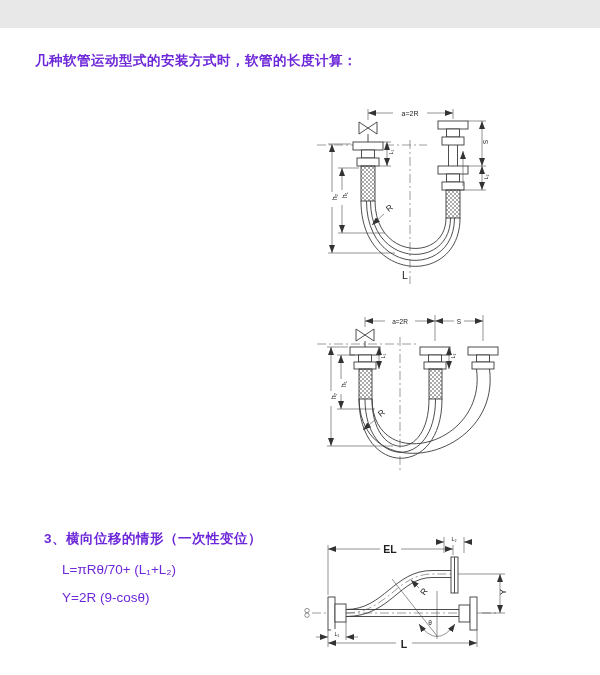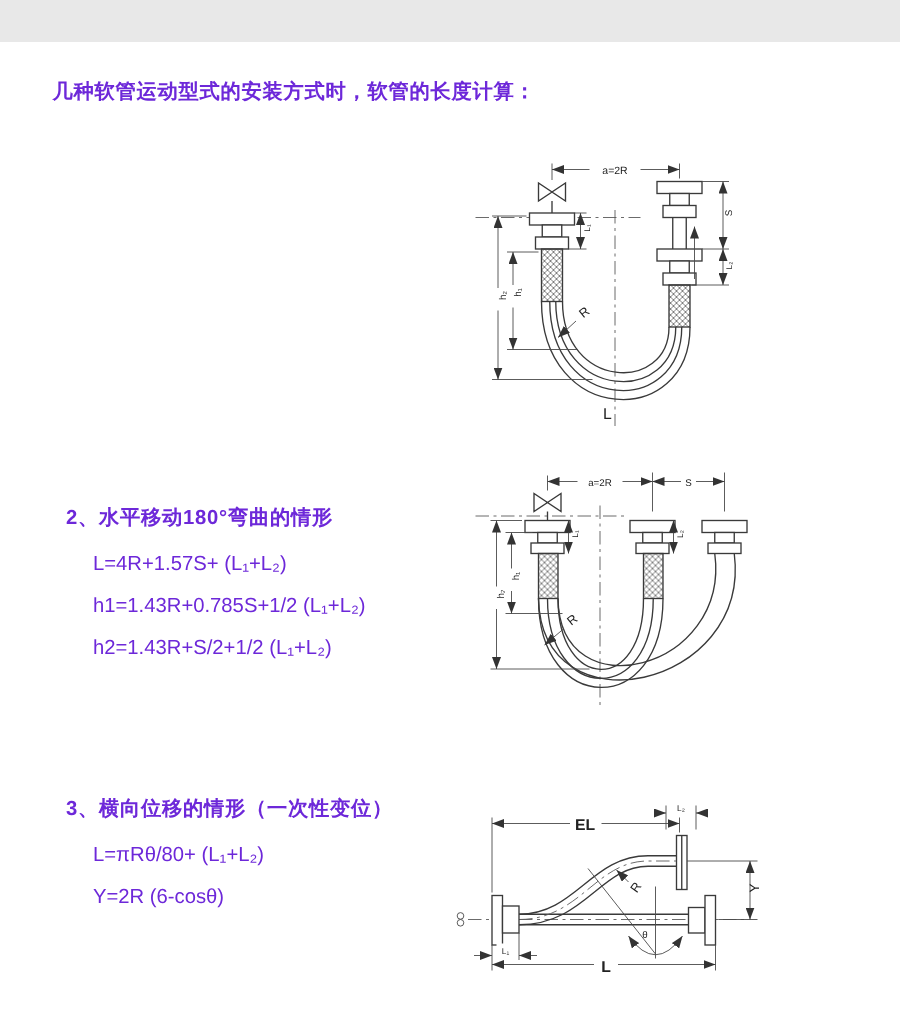--- a/index.html
+++ b/index.html
@@ -21,34 +21,26 @@
   .wbg{fill:#ffffff;stroke:none;}
 </style>
 </head>
 <body>
 
 <div class="page">
 
   <div class="title">几种软管运动型式的安装方式时，软管的长度计算：</div>
 
 
-  <div class="sec" style="top:308px">
-    <div class="sec-heading">2、水平移动180°弯曲的情形</div>
-    <div class="formulas">
-      <div class="formula">L=4R+1.57S+ (L₁+L₂)</div>
-      <div class="formula">h1=1.43R+0.785S+1/2 (L₁+L₂)</div>
-      <div class="formula">h2=1.43R+S/2+1/2 (L₁+L₂)</div>
-    </div>
-  </div>
 
   <div class="sec" style="top:502px">
     <div class="sec-heading">3、横向位移的情形（一次性变位）</div>
     <div class="formulas">
-      <div class="formula">L=πRθ/80+ (L₁+L₂)</div>
-      <div class="formula">Y=2R (6-cosθ)</div>
+      <div class="formula">L=πRθ/70+ (L₁+L₂)</div>
+      <div class="formula">Y=2R (9-cosθ)</div>
     </div>
   </div>
 
   <svg style="left:315px;top:70px" width="270" height="190" viewBox="0 0 270 190">
     <defs>
       <pattern id="braid1" width="4" height="4" patternUnits="userSpaceOnUse">
         <path d="M0,4 L4,0 M0,0 L4,4" stroke="#555" stroke-width="0.5"></path>
       </pattern>
       <marker id="d1a" viewBox="0 0 8 6" markerWidth="8" markerHeight="6" refX="8" refY="3" orient="auto-start-reverse" markerUnits="userSpaceOnUse">
         <path d="M0,0 L8,3 L0,6 z" fill="#333"></path>

